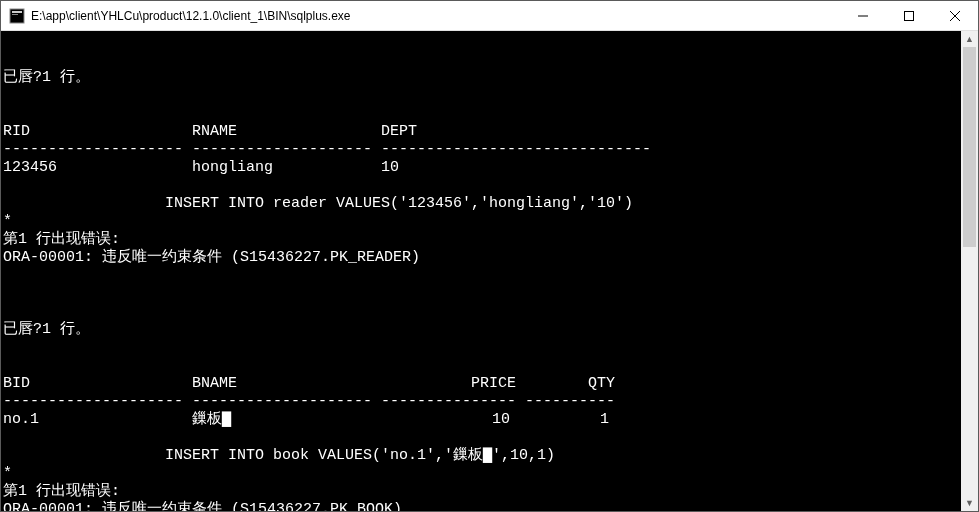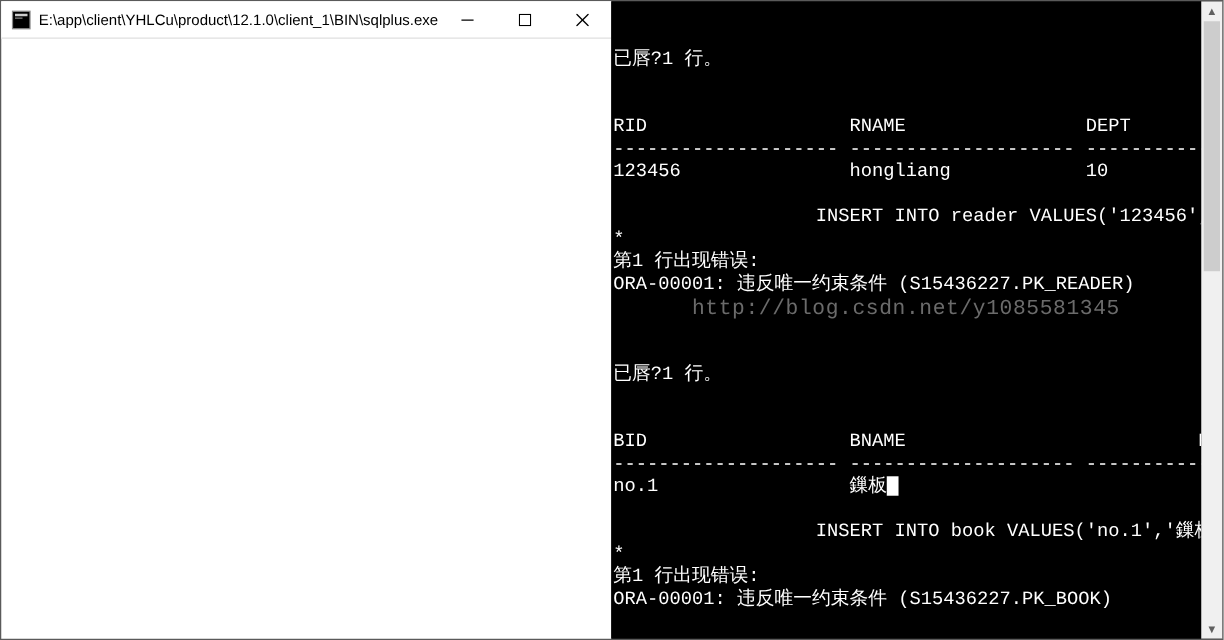--- a/index.html
+++ b/index.html
@@ -9,21 +9,21 @@
     width: 979px;
     height: 512px;
     overflow: hidden;
     position: relative;
   }
   .window {
     width: 979px;
     height: 512px;
     border: 1px solid #5a5a5a;
     display: flex;
-    flex-direction: row;
+    flex-direction: column;
     background: #fff;
   }
   .titlebar {
     height: 30px;
     background: #fff;
     display: flex;
     align-items: center;
     border-bottom: 1px solid #e0e0e0;
     flex-shrink: 0;
   }
@@ -163,20 +163,20 @@
 
 
 BID                  BNAME                          PRICE        QTY
 -------------------- -------------------- --------------- ----------
 no.1                 鏁板▇                             10          1
 
                   INSERT INTO book VALUES('no.1','鏁板▇',10,1)
 *
 第1 行出现错误:
 ORA-00001: 违反唯一约束条件 (S15436227.PK_BOOK)
-</span><div class="watermark">http://blog.csdn.net/y1085581345</div></div>
+</span></div>
     <div class="scrollbar">
       <div class="scroll-arrow top">▲</div>
       <div class="scroll-thumb"></div>
       <div class="scroll-arrow bottom">▼</div>
     </div>
   </div>
 </div>
 
 </body></html>

